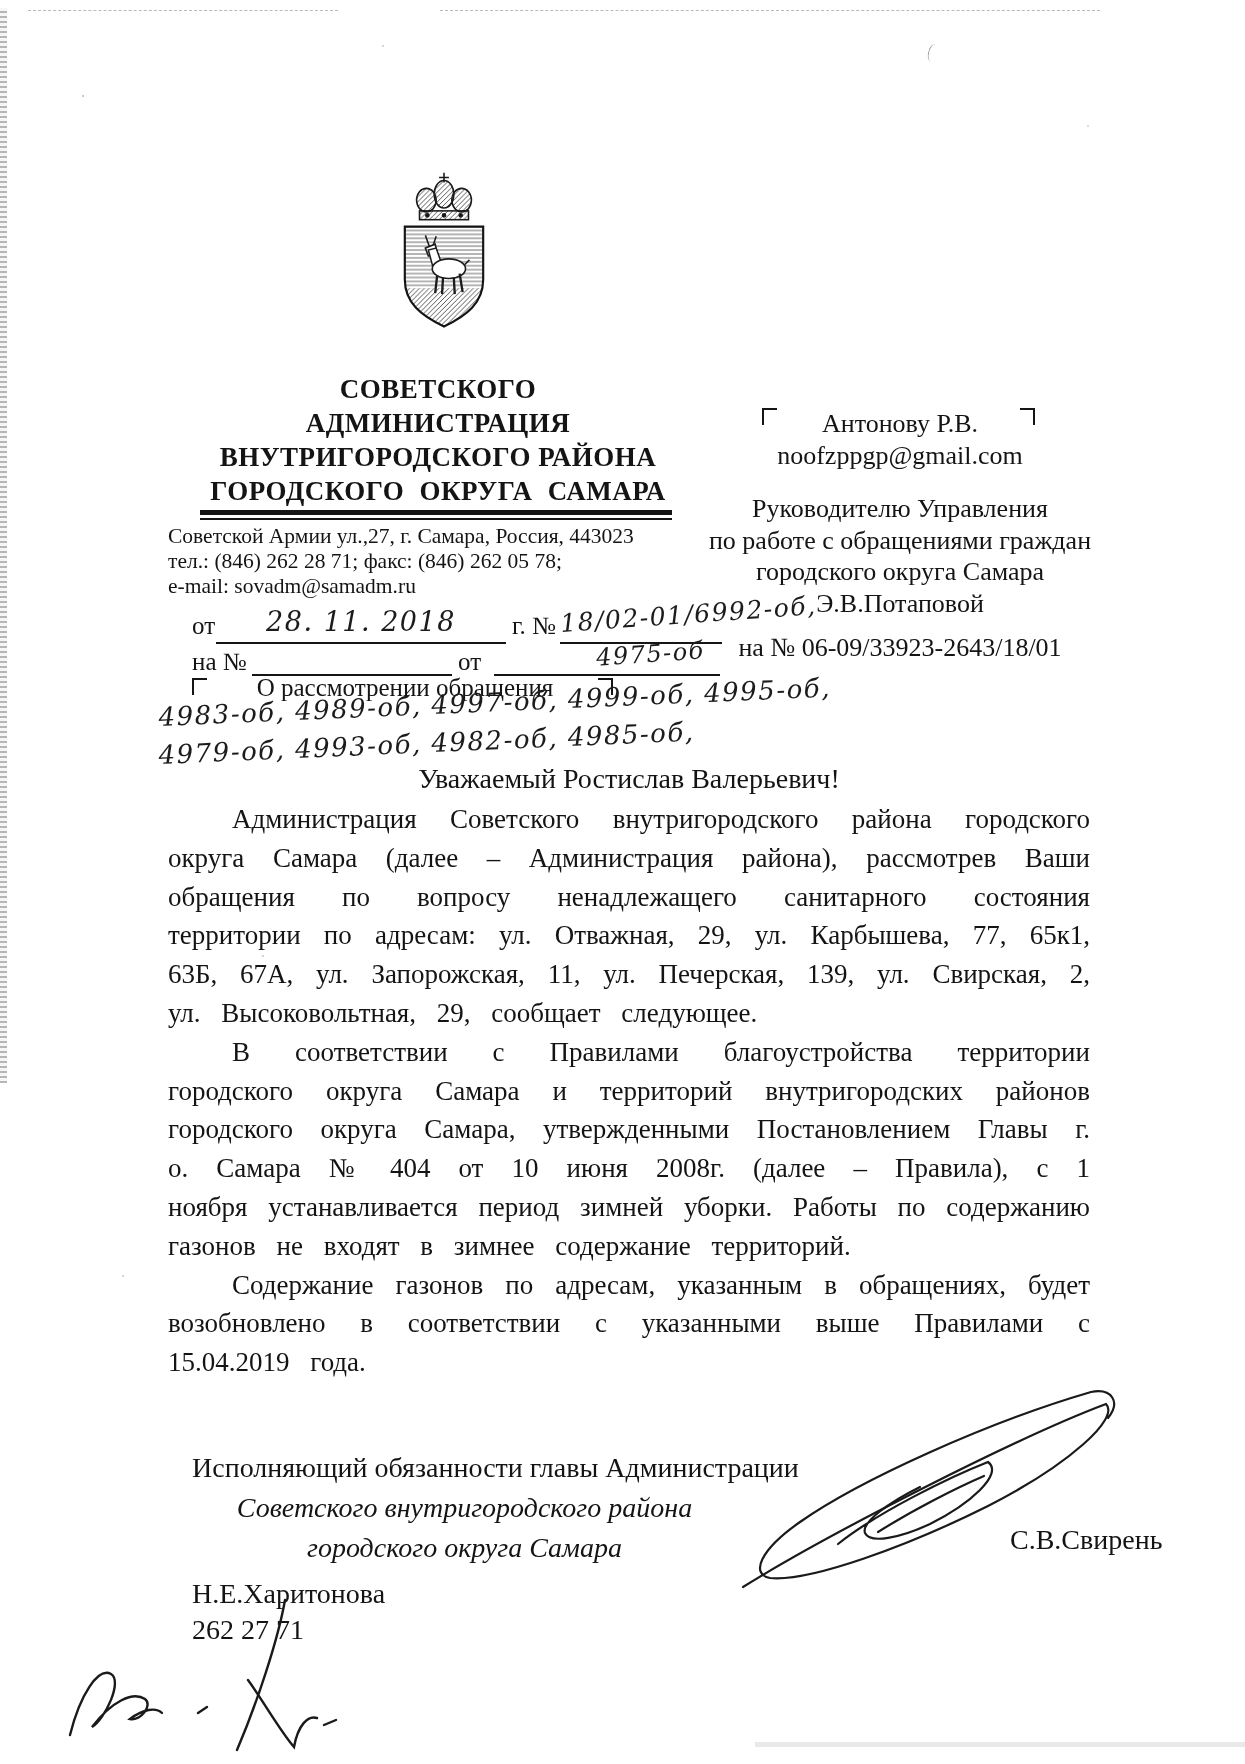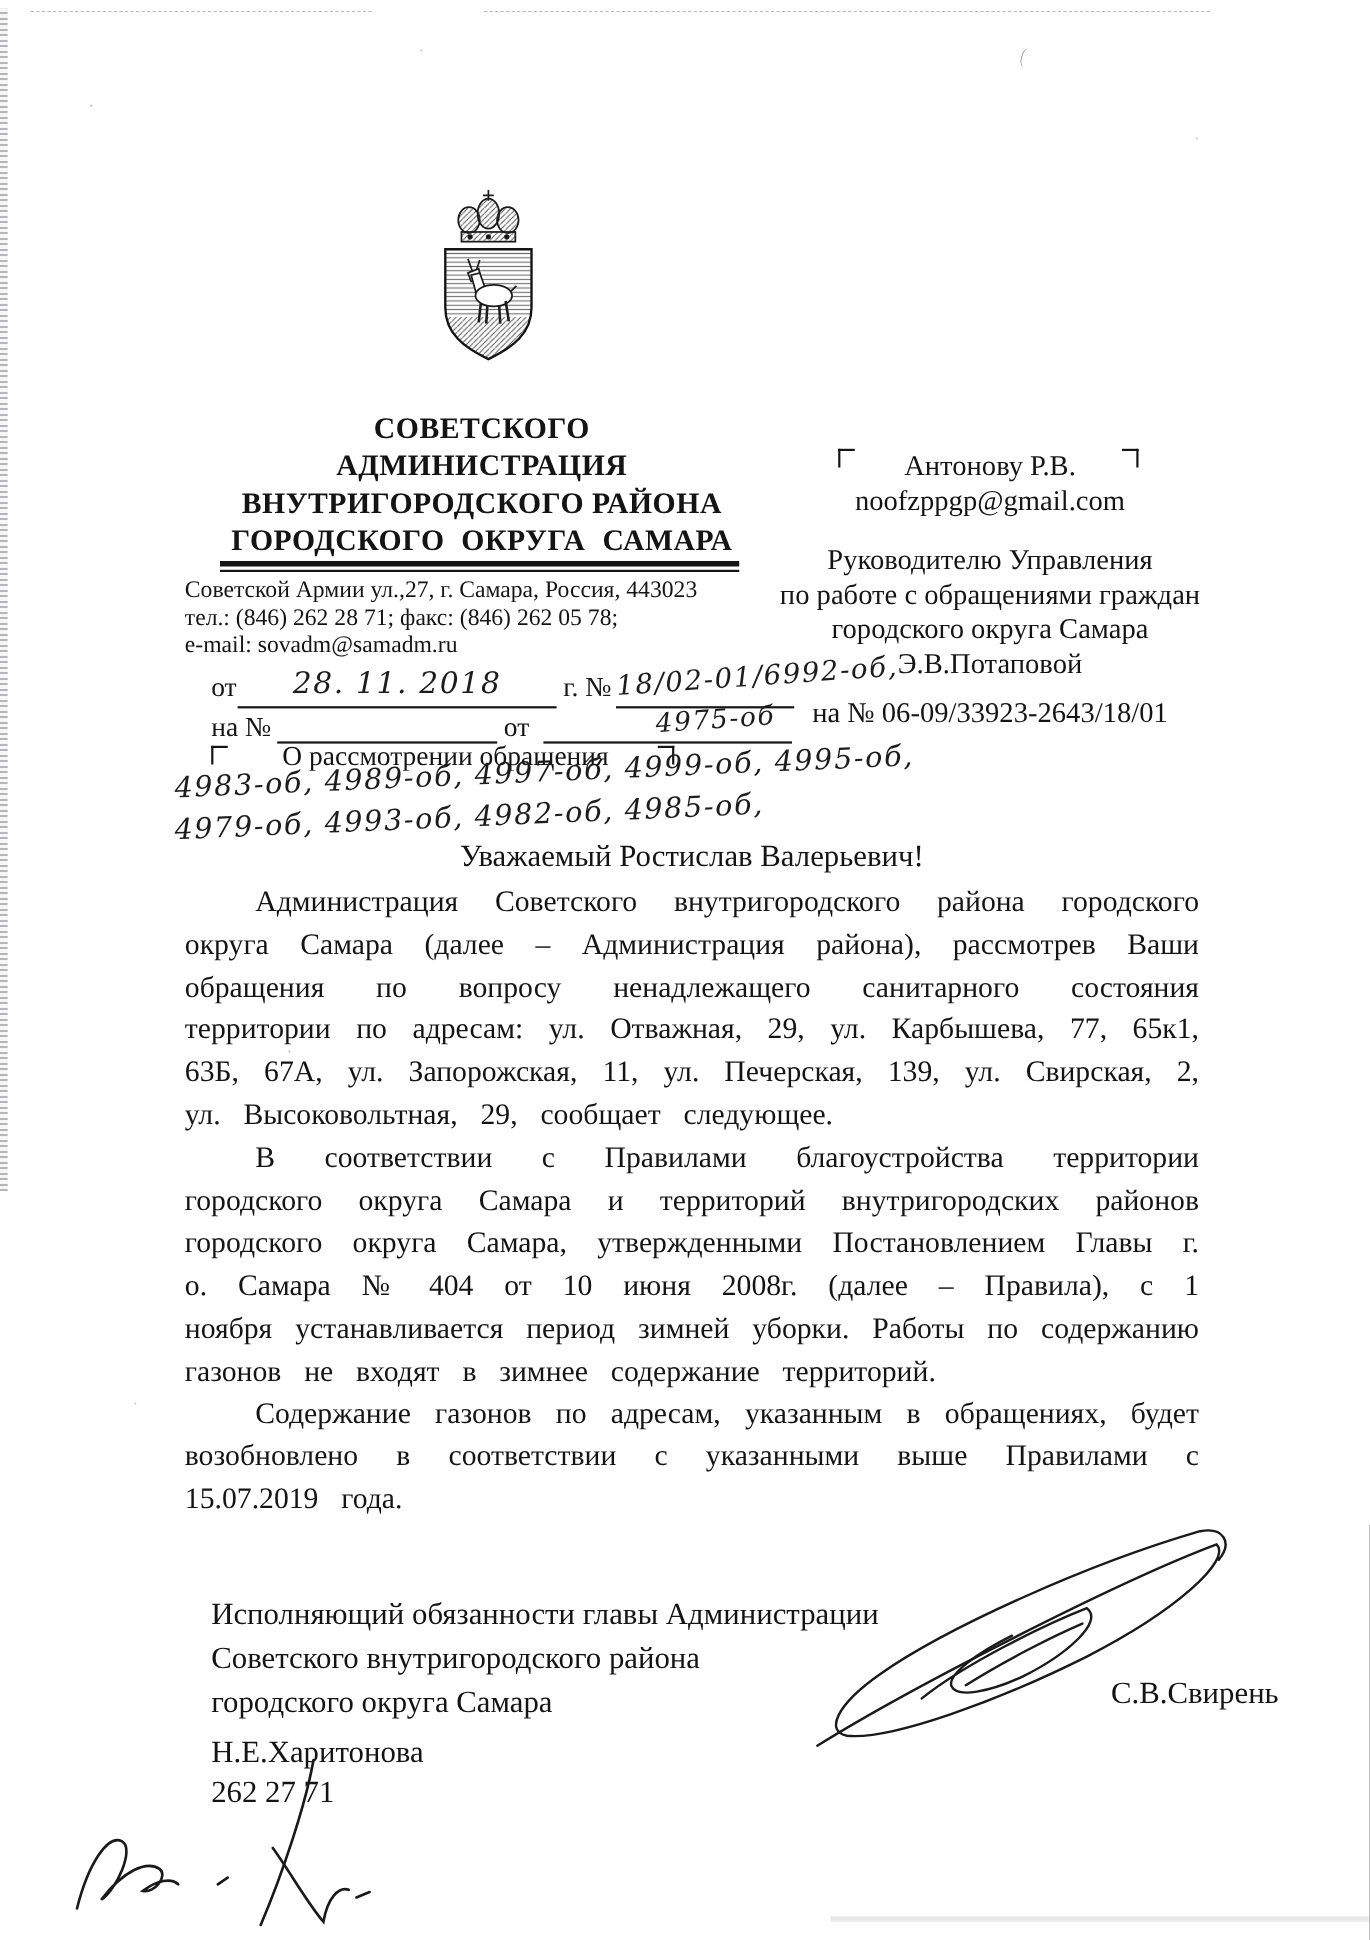--- a/index.html
+++ b/index.html
@@ -48,21 +48,21 @@
     font-size:26px;line-height:31.5px;}
   .recipient .role{margin-top:22px;}
   .recipient .refs{margin-top:13px;}
   
   .salutation{position:absolute;left:168px;top:763px;width:922px;text-align:center;font-size:28px;}
   .bodytext{position:absolute;left:168px;top:800px;width:922px;font-size:27px;line-height:38.8px;
     text-align:justify;word-spacing:14px;}
   .bodytext p{margin:0;text-indent:64px;}
   
   .sig-block{position:absolute;left:192px;top:1448px;width:545px;font-size:28px;line-height:40px;}
-  .sig-block .c{text-align:left;}
+  .sig-block .c{text-align:center;font-style:italic;}
   .signer{position:absolute;left:1010px;top:1524px;font-size:28px;}
   .sig-ellipse{position:absolute;left:688px;top:1382px;width:445px;height:210px;}
   .executor{position:absolute;left:192px;top:1578px;font-size:28px;}
   .phone{position:absolute;left:192px;top:1614px;font-size:28px;}
   .squiggles{position:absolute;left:52px;top:1585px;width:320px;height:175px;}
 </style>
 </head>
 <body>
 
 <div class="page">
@@ -164,21 +164,21 @@
     </div>
     <div class="refs">
       <div>на № 06-09/33923-2643/18/01</div>
     </div>
   </div>
 
   <div class="salutation">Уважаемый Ростислав Валерьевич!</div>
   <div class="bodytext">
     <p>Администрация Советского внутригородского района городского округа Самара (далее – Администрация района), рассмотрев Ваши обращения по вопросу ненадлежащего санитарного состояния территории по адресам: ул. Отважная, 29, ул. Карбышева, 77, 65к1, 63Б, 67А, ул. Запорожская, 11, ул. Печерская, 139, ул. Свирская, 2, ул. Высоковольтная, 29, сообщает следующее.</p>
     <p>В соответствии с Правилами благоустройства территории городского округа Самара и территорий внутригородских районов городского округа Самара, утвержденными Постановлением Главы г. о. Самара № 404 от 10 июня 2008г. (далее – Правила), с 1 ноября устанавливается период зимней уборки. Работы по содержанию газонов не входят в зимнее содержание территорий.</p>
-    <p>Содержание газонов по адресам, указанным в обращениях, будет возобновлено в соответствии с указанными выше Правилами с 15.07.2019 года.</p>
+    <p>Содержание газонов по адресам, указанным в обращениях, будет возобновлено в соответствии с указанными выше Правилами с 15.04.2019 года.</p>
   </div>
 
   <div class="sig-block">
     <div style="white-space:nowrap;">Исполняющий обязанности главы Администрации</div>
     <div class="c">Советского внутригородского района</div>
     <div class="c">городского округа Самара</div>
   </div>
 
   <svg class="sig-ellipse" viewBox="0 0 445 210">
     <g fill="none" stroke="#1a1a1a" stroke-width="2.2" stroke-linecap="round">

